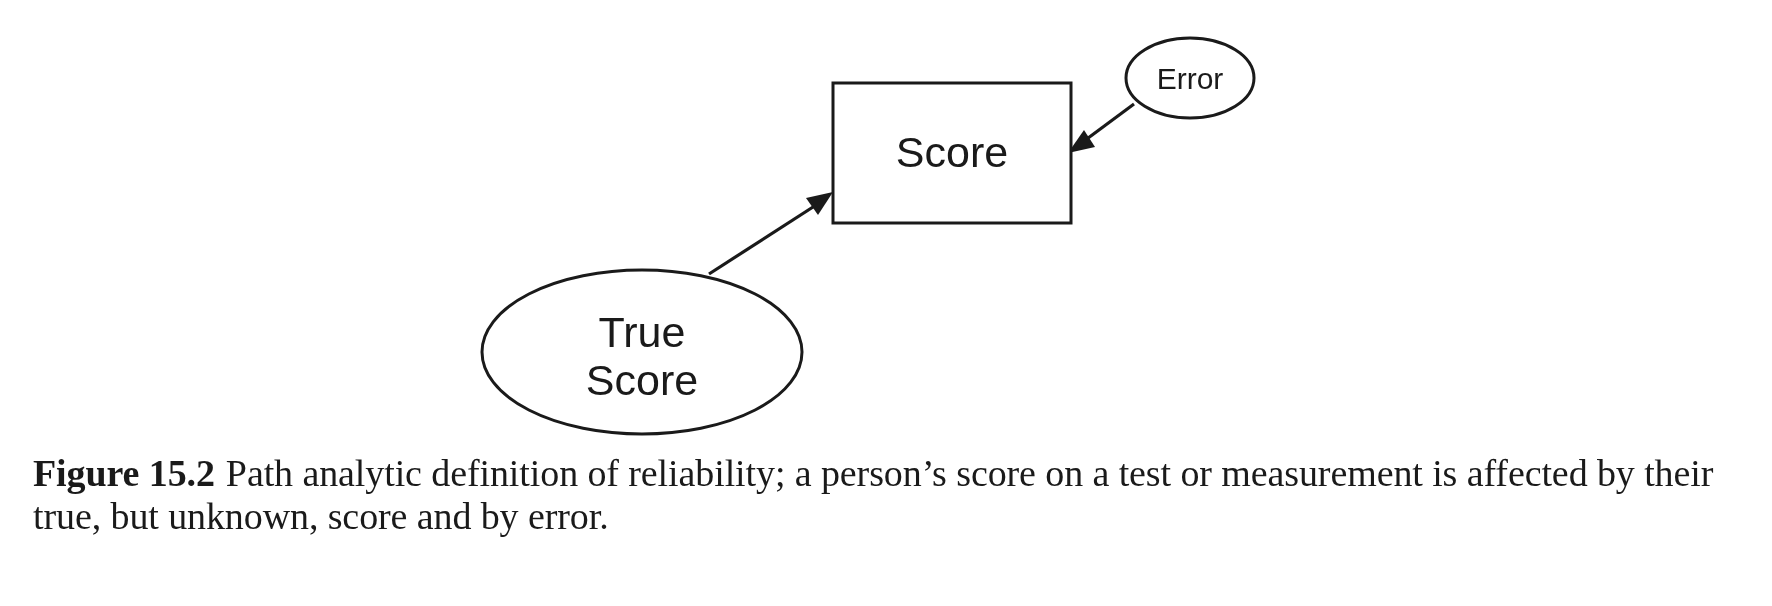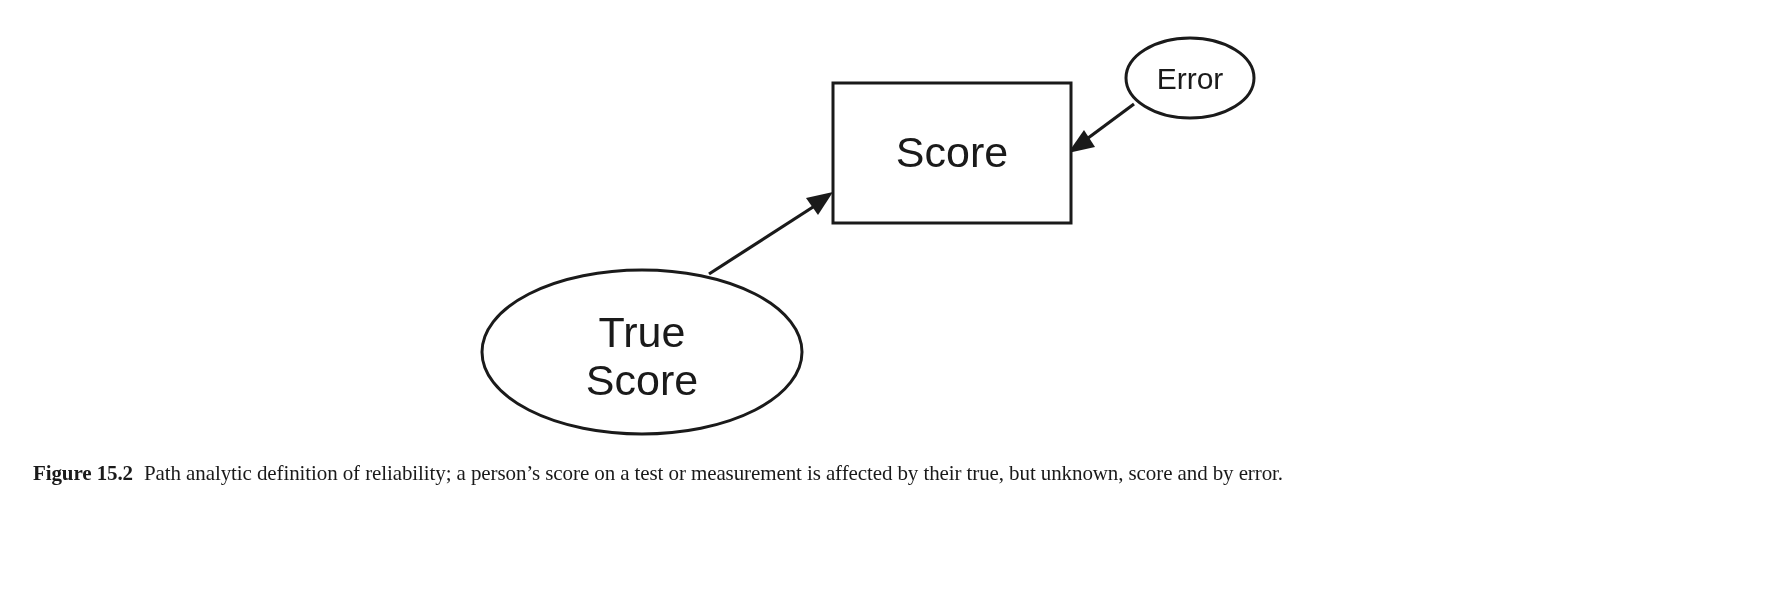--- a/index.html
+++ b/index.html
@@ -55,21 +55,21 @@
   .arrow-head {
     fill: #1a1a1a;
     stroke: none;
   }
   #caption {
     position: absolute;
     left: 33px;
     top: 452px;
     width: 1690px;
     font-family: "Liberation Serif", serif;
-    font-size: 21px;
+    font-size: 38px;
     line-height: 43px;
     color: #1a1a1a;
     letter-spacing: -0.1px;
   }
   #caption .caption-figure-number {
     font-weight: bold;
   }
   #caption .caption-gap {
     display: inline-block;
     width: 11px;

